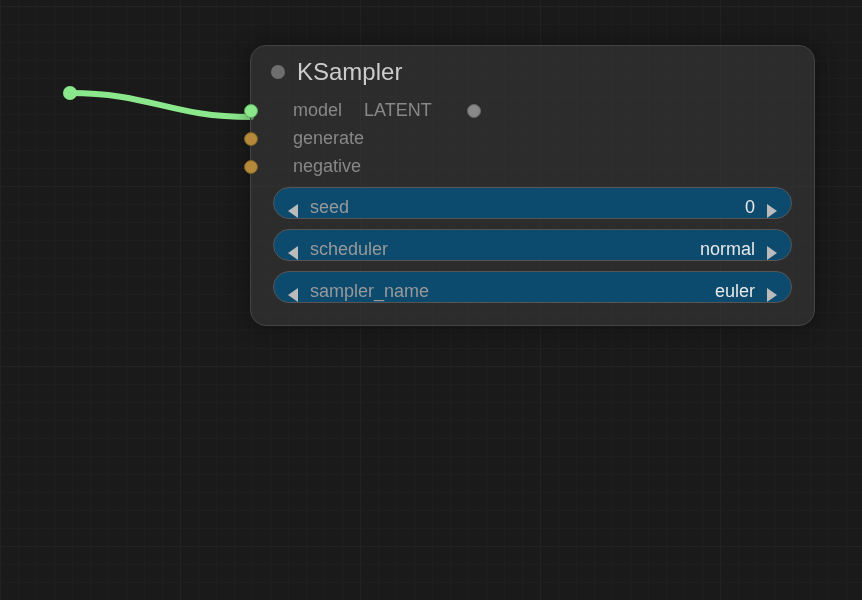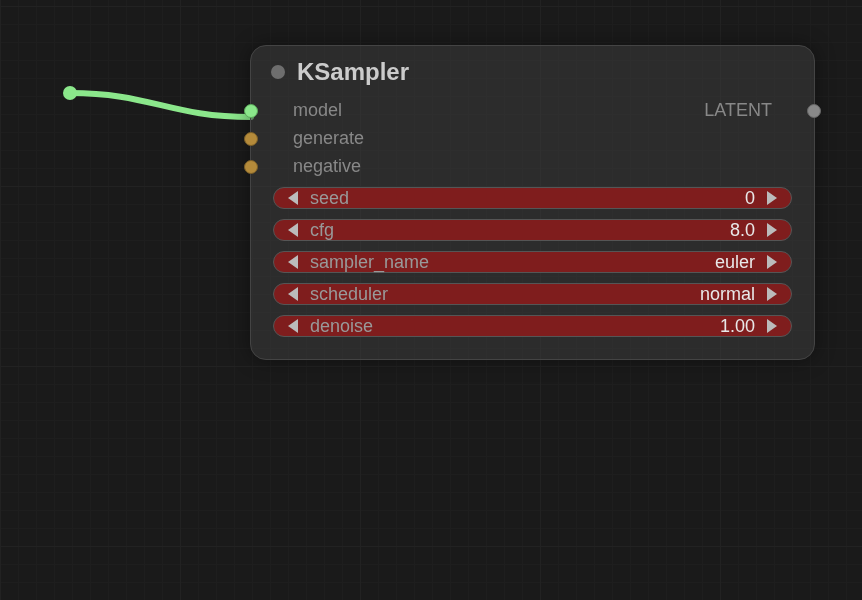--- a/index.html
+++ b/index.html
@@ -29,23 +29,23 @@
   box-shadow: 0 0 20px rgba(0,0,0,0.4);
 }
 .node-header {
   display: flex; align-items: center; gap: 12px;
   padding: 12px 20px 14px;
 }
 .collapse-dot {
   width: 14px; height: 14px; border-radius: 50%;
   background: #6e6e6e;
 }
-.title { font-size: 24px; color: #ccc; font-weight: 700; }
+.title { font-size: 24px; color: #ccc; font-weight: 400; }
 .ports {
-  display: flex; justify-content: space-between;
+  display: flex; justify-content: flex-start;
   padding: 0 18px 6px 18px;
 }
 .inputs, .outputs { display: flex; flex-direction: column; gap: 7px; }
 .outputs { align-items: flex-end; }
 .port { display: flex; align-items: center; gap: 10px; font-size: 18px; color: #888; position: relative; }
 .port-out { flex-direction: row; }
 .dot {
   width: 14px; height: 14px; border-radius: 50%;
   position: relative; left: -25px;
 }
@@ -53,23 +53,23 @@
 .dot.green  { background: #8be78b; border: 1px solid #5aa85a; }
 .dot.amber  { background: #b48a3a; border: 1px solid #7a5e28; }
 .dot.amber2 { background: #b48a3a; border: 1px solid #7a5e28; }
 .dot.grey   { background: #888;    border: 1px solid #666; }
 .dot.latent { background: #888;    border: 1px solid #666; }
 .widgets {
   padding: 4px 22px 22px;
   display: flex; flex-direction: column; gap: 10px;
 }
 .widget {
-  display: flex; align-items: center;
-  background: #7f1d1d; border: 1px solid #555;
-  border-radius: 999px; height: 22px;
+  display: flex; align-items: flex-end;
+  background: #0c4a6e; border: 1px solid #555;
+  border-radius: 999px; height: 32px;
   padding: 0 14px; gap: 12px;
 }
 .arrow {
   width: 0; height: 0; display: inline-block;
 }
 .arrow.left {
   border-top: 7px solid transparent;
   border-bottom: 7px solid transparent;
   border-right: 10px solid #bbb;
 }
@@ -129,37 +129,25 @@
 
   <div class="widgets">
     <div class="widget">
       <span class="arrow left"></span>
       <span class="wlabel">seed</span>
       <span class="wval">0</span>
       <span class="arrow right"></span>
     </div>
     <div class="widget">
       <span class="arrow left"></span>
-      <span class="wlabel">cfg</span>
-      <span class="wval">8.0</span>
+      <span class="wlabel">scheduler</span>
+      <span class="wval">normal</span>
       <span class="arrow right"></span>
     </div>
     <div class="widget">
       <span class="arrow left"></span>
       <span class="wlabel">sampler_name</span>
       <span class="wval">euler</span>
       <span class="arrow right"></span>
     </div>
-    <div class="widget">
-      <span class="arrow left"></span>
-      <span class="wlabel">scheduler</span>
-      <span class="wval">normal</span>
-      <span class="arrow right"></span>
-    </div>
-    <div class="widget">
-      <span class="arrow left"></span>
-      <span class="wlabel">denoise</span>
-      <span class="wval">1.00</span>
-      <span class="arrow right"></span>
-    </div>
   </div>
 
 </div>
 
 </body></html>

